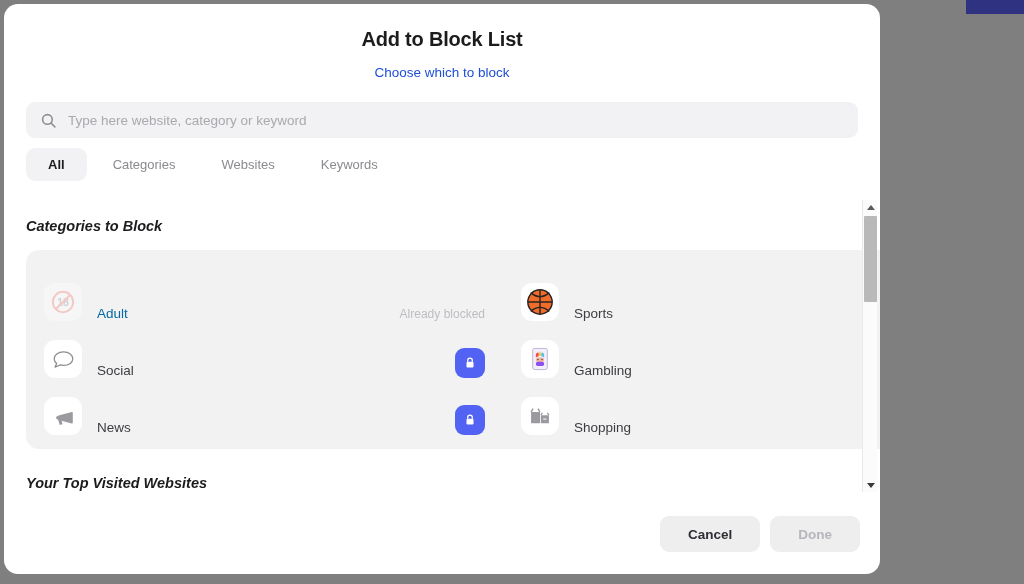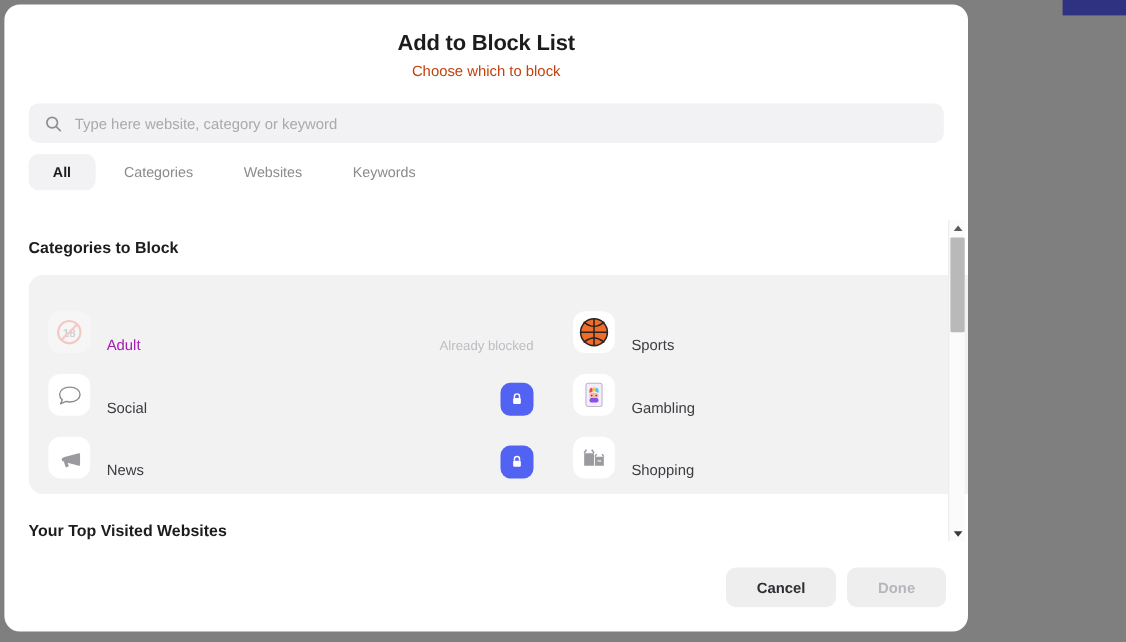--- a/index.html
+++ b/index.html
@@ -40,22 +40,22 @@
   
   #header { padding-top: 24px; text-align: center; }
   #modal-title {
     font-size: 20px;
     font-weight: bold;
     color: #1c1c1e;
     letter-spacing: -0.2px;
   }
   #modal-subtitle {
     font-size: 13.5px;
-    color: #c2410c;
-    margin-top: 6px;
+    color: #1d4ed8;
+    margin-top: 14px;
   }
 
   
   #search-row {
     margin: 22px 22px 0 22px;
     height: 36px;
     background: #f2f2f4;
     border-radius: 9px;
     display: flex;
     align-items: center;
@@ -109,20 +109,21 @@
     height: 300px;
     overflow: hidden;
   }
 
   #section-title-categories,
   #section-title-websites {
     font-size: 14.5px;
     font-weight: bold;
     color: #1c1c1e;
     margin-left: 22px;
+    font-style: italic;
   }
   #section-title-categories { margin-top: 24px; }
   #section-title-websites  { margin-top: 26px; }
 
   #categories-card {
     margin: 16px 22px 0 22px;
     background: #f2f2f3;
     border-radius: 13px;
     padding: 14px 0;
     display: grid;
@@ -130,21 +131,21 @@
     column-gap: 0px;
     row-gap: 0px;
   }
 
   .cat-row {
     display: flex;
     align-items: flex-end;
     height: 57px;
     padding: 0 18px;
   }
-  .cat-row.dim .cat-label { color: #a21caf; }
+  .cat-row.dim .cat-label { color: #0369a1; }
 
   .cat-icon {
     width: 38px; height: 38px;
     background: #ffffff;
     border-radius: 11px;
     flex: 0 0 auto;
     display: flex;
     align-items: center;
     justify-content: center;
     overflow: hidden;

